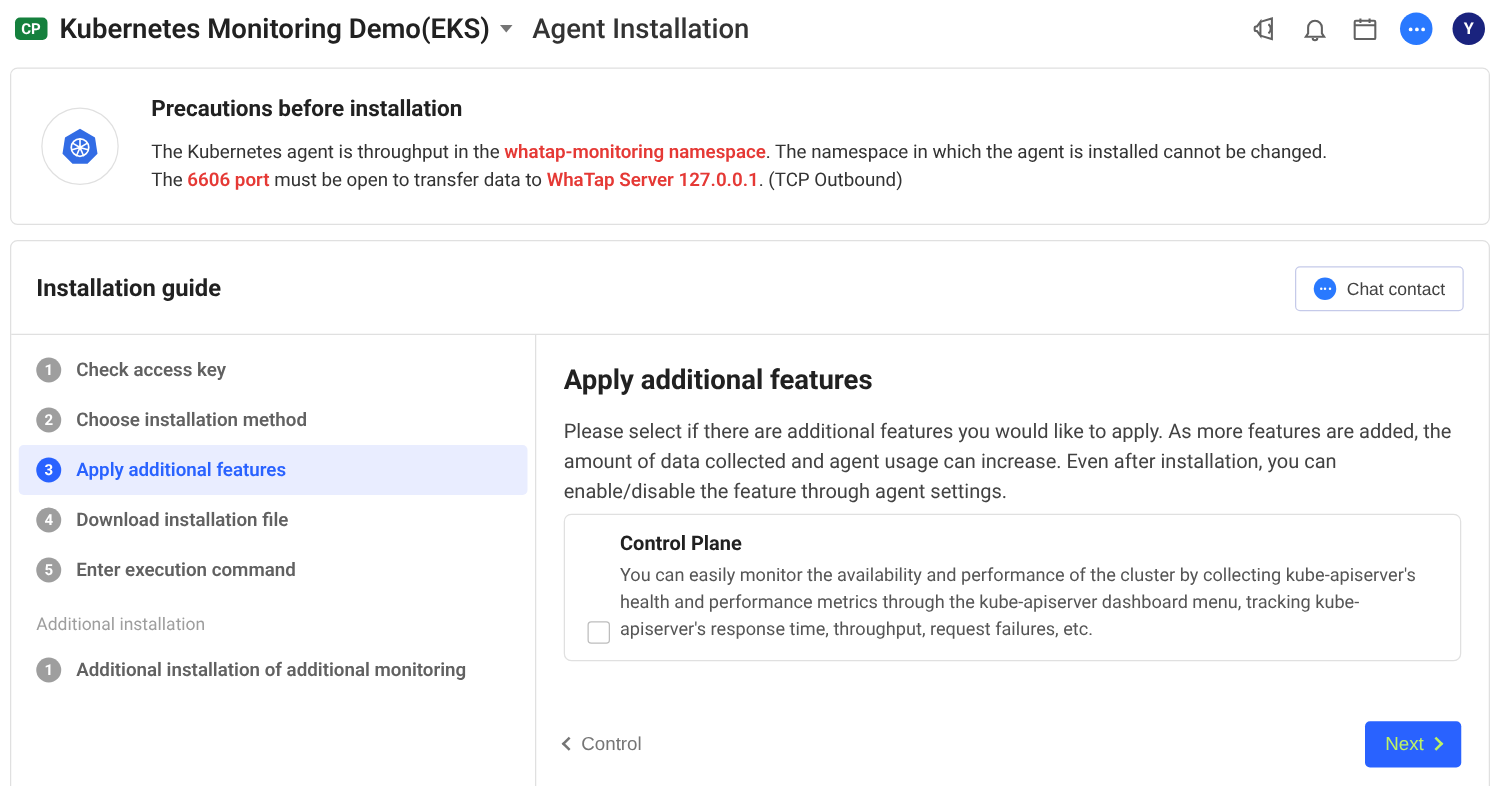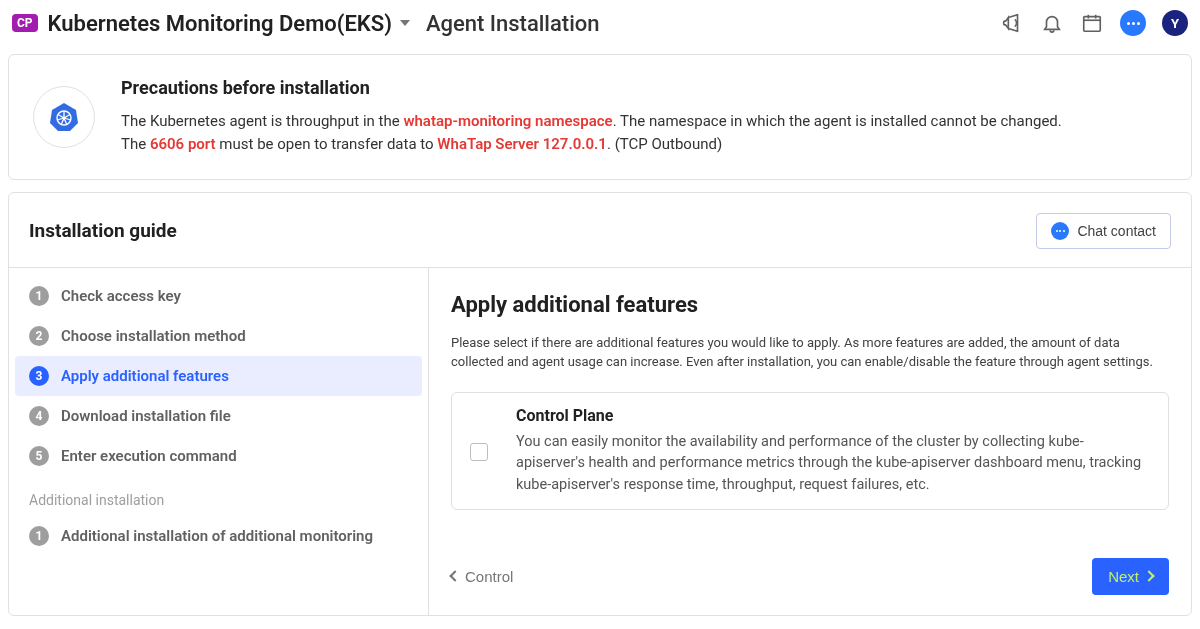--- a/index.html
+++ b/index.html
@@ -1,19 +1,19 @@
 <!DOCTYPE html>
 <html><head>
 <meta charset="utf-8">
 <style>
   * { box-sizing: border-box; margin: 0; padding: 0; }
   body { font-family: -apple-system, BlinkMacSystemFont, "Segoe UI", Roboto, Helvetica, Arial, sans-serif; background: #fff; color: #212121; font-size: 14px; }
   
   .topbar { display: flex; align-items: center; padding: 10px 12px; gap: 10px; }
-  .cp-badge { background: #a21caf; color: #fff; font-weight: 700; font-size: 12px; padding: 2px 5px; border-radius: 4px; }
+  .cp-badge { background: #15803d; color: #fff; font-weight: 700; font-size: 12px; padding: 2px 5px; border-radius: 4px; }
   .breadcrumb-title { font-size: 22px; font-weight: 600; display: flex; align-items: center; gap: 6px; cursor: pointer; }
   .chev-down { width: 0; height: 0; border-left: 5px solid transparent; border-right: 5px solid transparent; border-top: 6px solid #757575; margin-left: 2px; }
   .page-title { font-size: 22px; font-weight: 500; margin-left: 6px; color: #333; }
   .topbar-spacer { flex: 1; }
   .topbar-icons { display: flex; align-items: center; gap: 16px; }
   .icon-btn { width: 24px; height: 24px; display: flex; align-items: center; justify-content: center; color: #616161; cursor: pointer; }
   .icon-btn svg { width: 22px; height: 22px; stroke: currentColor; fill: none; stroke-width: 1.8; }
   .chat-circle { width: 26px; height: 26px; background: #2979ff; border-radius: 50%; display: flex; align-items: center; justify-content: center; cursor: pointer; }
   .chat-circle-dots { display: flex; gap: 2px; }
   .chat-circle-dots span { width: 3px; height: 3px; border-radius: 50%; background: #fff; }
@@ -39,22 +39,22 @@
   .guide-body { display: flex; border-top: 1px solid #e0e0e0; }
   .steps-col { width: 420px; border-right: 1px solid #e0e0e0; padding: 8px 0 20px 0; }
   .step-item { display: flex; align-items: center; gap: 12px; padding: 10px 20px; cursor: pointer; font-size: 15px; font-weight: 600; color: #616161; }
   .step-item.active { background: #e9edff; color: #2962ff; border-radius: 4px; margin: 0 6px; padding: 10px 14px; }
   .step-num { width: 20px; height: 20px; background: #9e9e9e; color: #fff; border-radius: 50%; display: flex; align-items: center; justify-content: center; font-size: 12px; font-weight: 700; flex-shrink: 0; }
   .step-item.active .step-num { background: #2962ff; }
   .section-label { padding: 16px 20px 8px 20px; color: #9e9e9e; font-size: 14px; }
 
   .main-col { flex: 1; padding: 24px 22px 20px 22px; display: flex; flex-direction: column; }
   .main-col h3 { font-size: 22px; font-weight: 700; margin-bottom: 16px; }
-  .main-desc { font-size: 13px; color: #424242; line-height: 1.5; margin-bottom: 20px; }
-  .feature-box { border: 1px solid #e0e0e0; border-radius: 6px; padding: 13px 18px; display: flex; gap: 28px; align-items: center; }
+  .main-desc { font-size: 16px; color: #424242; line-height: 1.5; margin-bottom: 6px; }
+  .feature-box { border: 1px solid #e0e0e0; border-radius: 6px; padding: 13px 18px; display: flex; gap: 8px; align-items: flex-end; }
   .checkbox { width: 18px; height: 18px; border: 1.5px solid #bdbdbd; border-radius: 3px; flex-shrink: 0; margin-top: 2px; cursor: pointer; }
   .feature-title { font-size: 16px; font-weight: 700; margin-bottom: 6px; }
   .feature-desc { font-size: 14.5px; color: #555; line-height: 1.5; }
 
   .nav-row { display: flex; justify-content: space-between; align-items: center; margin-top: 48px; }
   .prev-btn { display: flex; align-items: center; gap: 6px; color: #757575; font-size: 15px; cursor: pointer; background: none; border: none; }
   .next-btn { display: flex; align-items: center; gap: 6px; background: #2962ff; color: #bef264; border: none; border-radius: 4px; padding: 10px 16px; font-size: 15px; cursor: pointer; font-weight: 500; }
   .arrow { width: 8px; height: 8px; border-top: 2px solid currentColor; border-right: 2px solid currentColor; display: inline-block; }
   .arrow.left { transform: rotate(-135deg); }
   .arrow.right { transform: rotate(45deg); }

